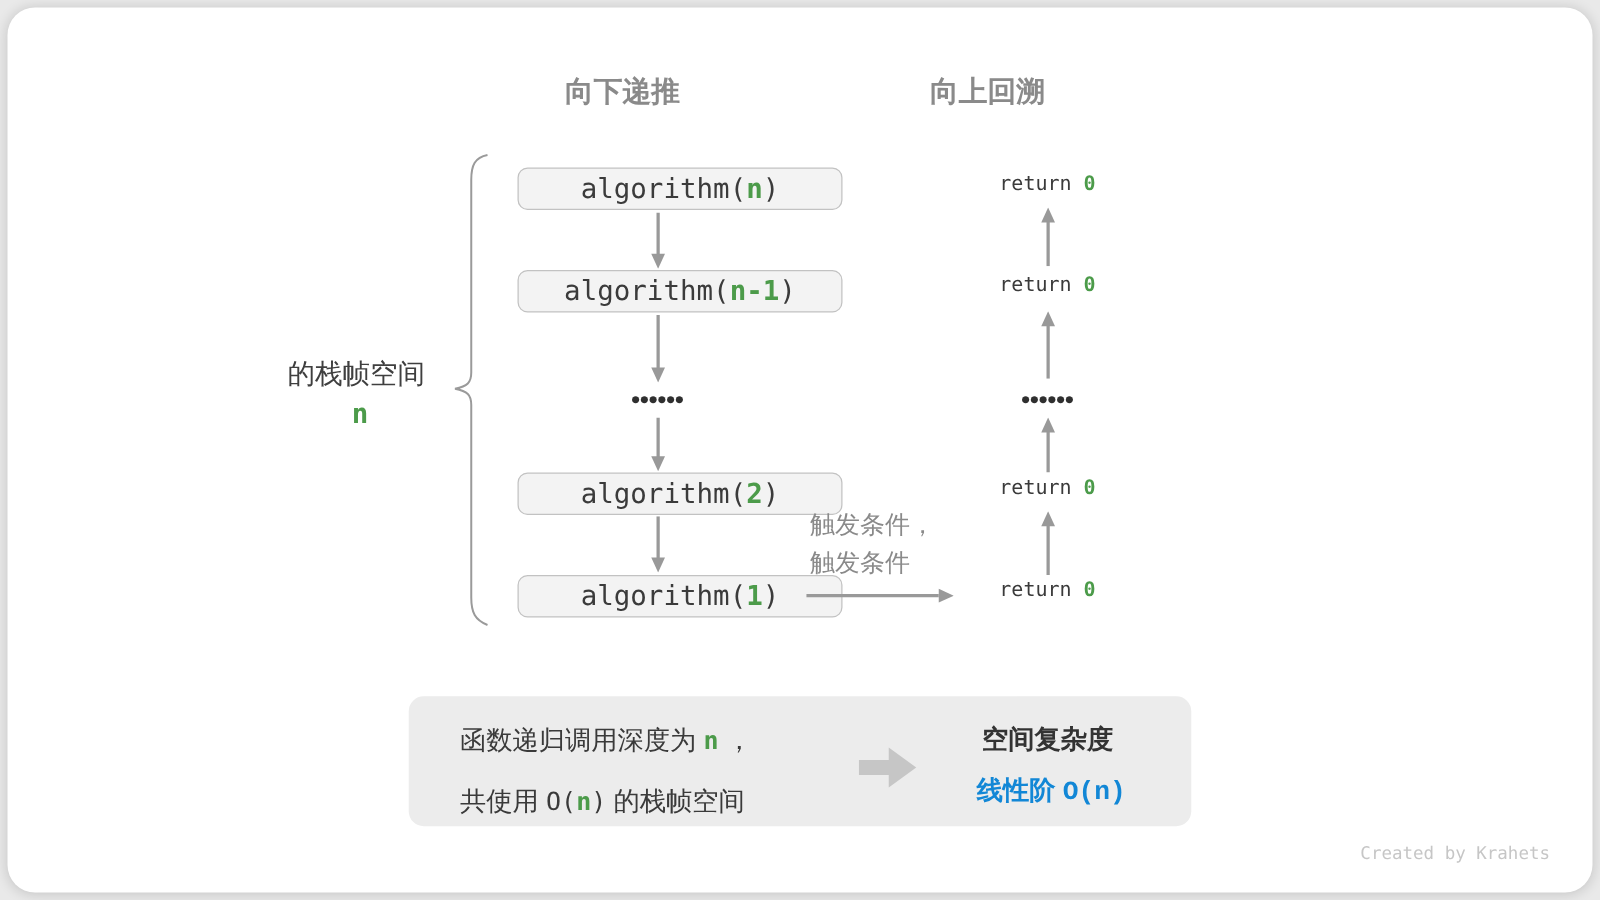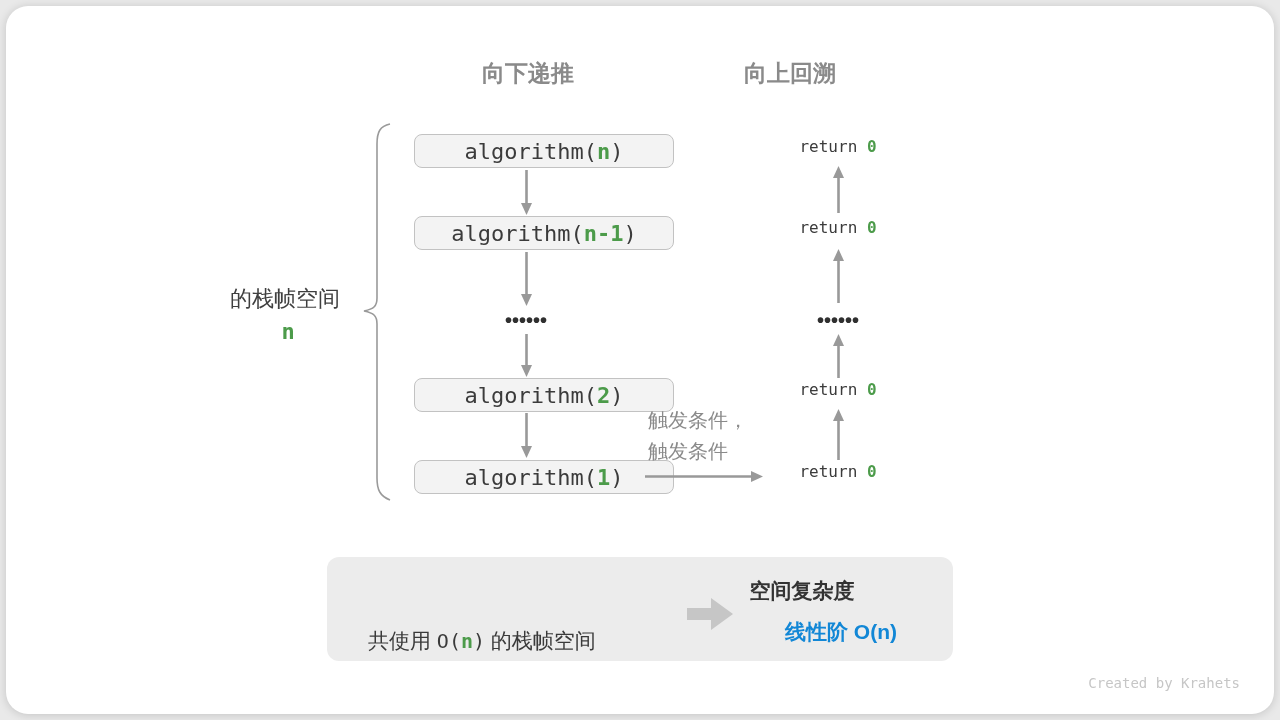--- a/index.html
+++ b/index.html
@@ -80,36 +80,36 @@
   }
   .sum-title{
     position:absolute;transform:translateX(-50%);
     font-size:21px;font-weight:bold;color:#333333;white-space:nowrap;
   }
   .sum-blue{
     position:absolute;transform:translateX(-50%);
     font-size:21px;font-weight:bold;color:var(--blue);white-space:pre;
   }
   .sum-blue .code{
-    font-family:Liberation Sans, sans-serif;
+    font-family:Liberation Mono, monospace;
     margin-top:17px;
   }
   .credit{
     position:absolute;
     font-family:"DejaVu Sans Mono","Liberation Mono",monospace;
     font-size:14px;color:var(--credit-gray);white-space:nowrap;
   }
 </style>
 </head>
 <body>
 
 <div class="page">
   <div class="card"></div>
 
-  <div class="col-header" style="left:528px;top:58px">向下递推</div>
+  <div class="col-header" style="left:498px;top:58px">向下递推</div>
   <div class="col-header" style="left:790px;top:58px">向上回溯</div>
 
   <svg class="arr" style="left:358px;top:122px" width="36" height="380" viewBox="0 0 36 380">
     <path d="M 32 2 C 22 4 19 10 19 22 L 19 176 C 19 184 16 187 6 189 C 16 191 19 194 19 202 L 19 356 C 19 368 22 374 32 378" fill="none" stroke="#9a9a9a" stroke-width="1.6"></path>
   </svg>
 
   <div class="depth-label" style="left:285px;top:284px">的栈帧空间</div>
   <div class="depth-n" style="left:288px;top:319px">n</div>
 
   <div class="cbox" style="left:414px;top:134px"><span>algorithm(</span><span class="g">n</span><span>)</span></div>
@@ -162,23 +162,24 @@
       <line x1="0" y1="6.5" x2="106" y2="6.5" stroke="#999" stroke-width="2.6"></line>
       <polygon points="118,6.5 106,1 106,12" fill="#999"></polygon>
     </svg>
 
   <div class="annot" style="left:648px;top:405px">
     <span class="ln">触发条件，</span>
     <span class="ln">触发条件</span>
   </div>
 
   <div class="sumbox" style="left:327px;top:557px;width:626px;height:104px"></div>
+  <div class="sline" style="left:368px;top:578px"><span>函数递归调用深度为 </span><span class="g code">n</span><span> ，</span></div>
   <div class="sline" style="left:368px;top:627px"><span>共使用 </span><span class="code">O(</span><span class="g code">n</span><span class="code">)</span><span> 的栈帧空间</span></div>
 
   <svg class="arr" style="left:687px;top:597px" width="47" height="34">
       <polygon points="0,11 24,11 24,1 46,17 24,33 24,23 0,23" fill="#c6c6c6"></polygon>
     </svg>
 
-  <div class="sum-title" style="left:802px;top:577px">空间复杂度</div>
+  <div class="sum-title" style="left:838px;top:577px">空间复杂度</div>
   <div class="sum-blue" style="left:841px;top:618px"><span>线性阶 </span><span class="code">O(n)</span></div>
 
   <div class="credit" style="right:40px;top:675px">Created by Krahets</div>
 </div>
 
 </body></html>

